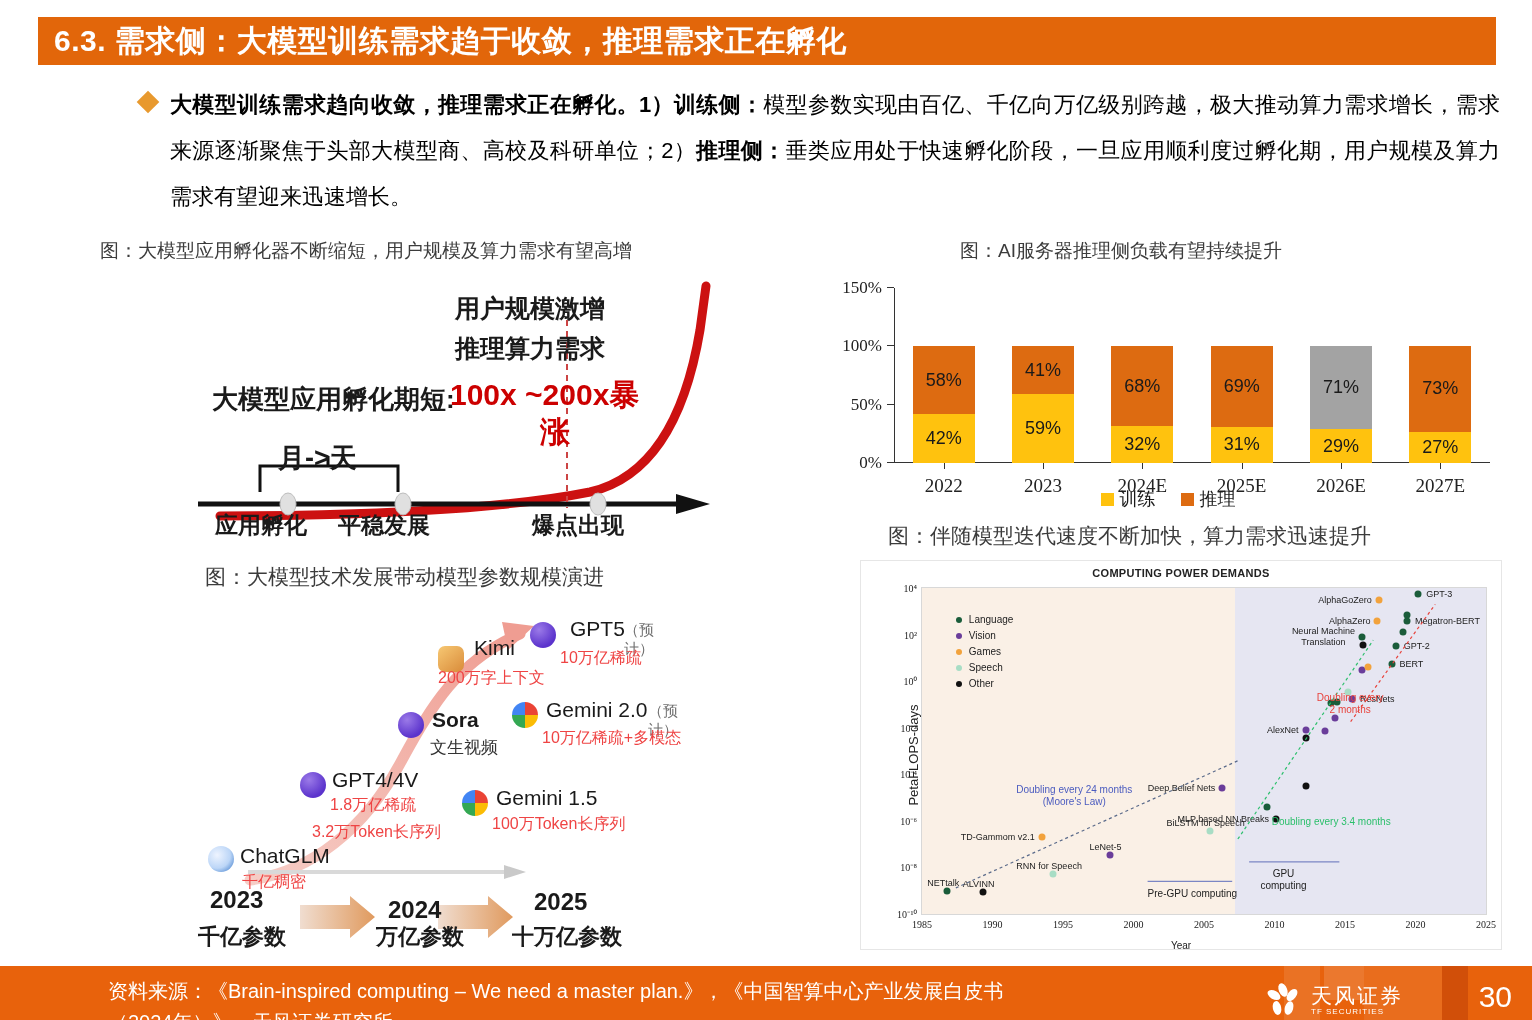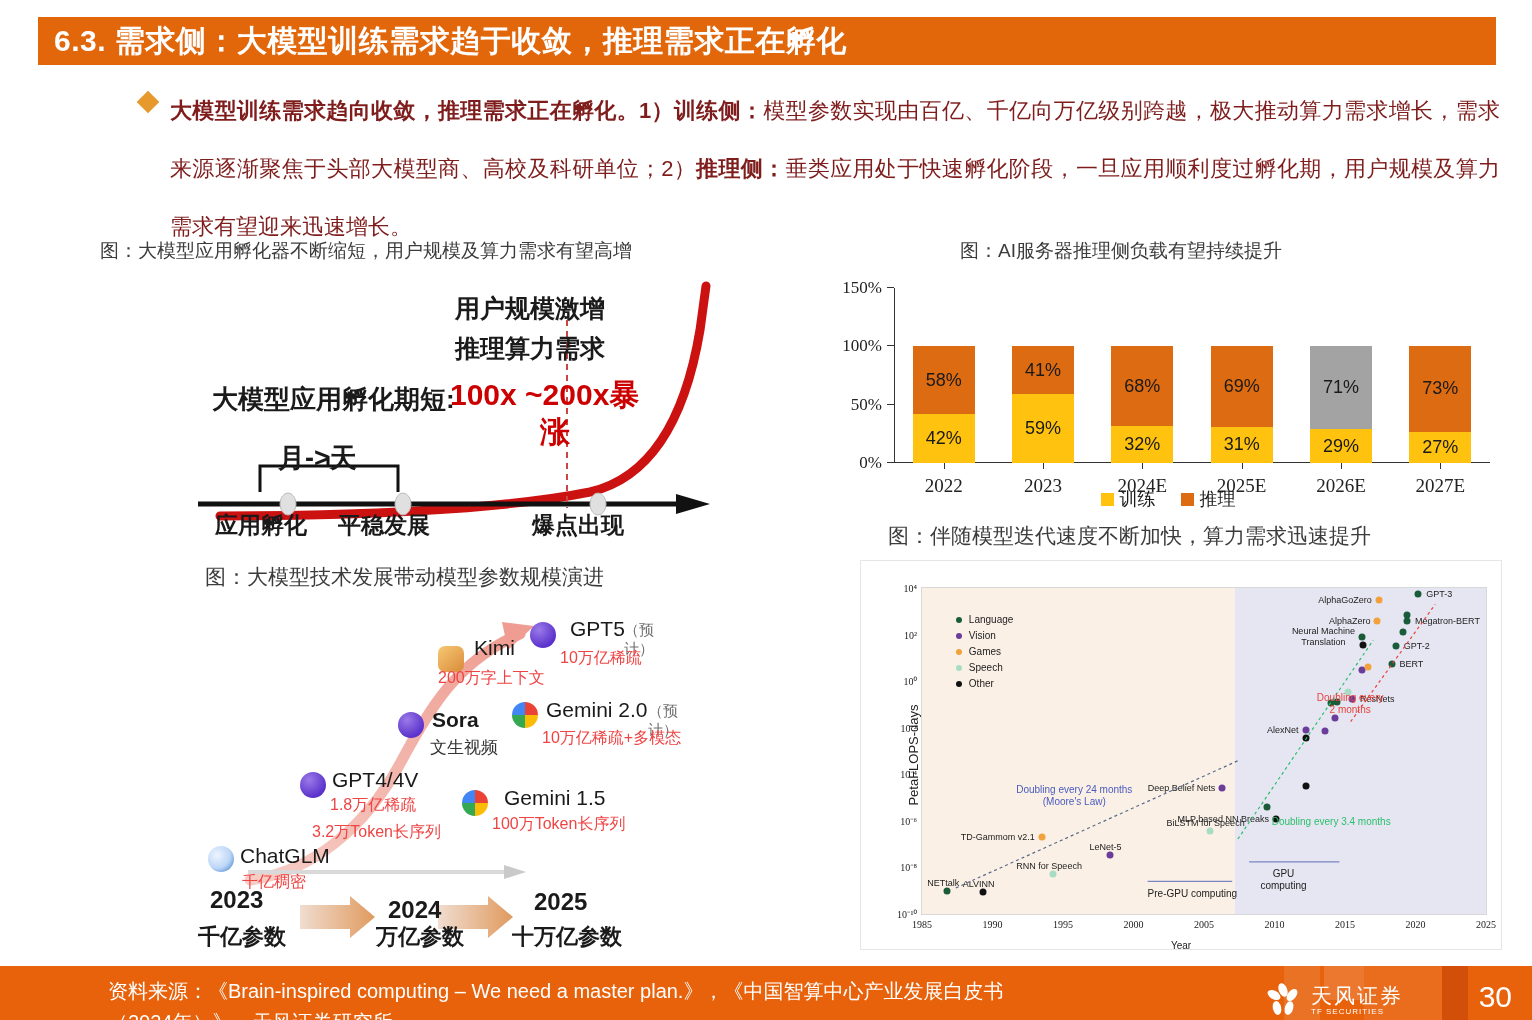--- a/index.html
+++ b/index.html
@@ -19,21 +19,21 @@
     margin-left:16px;white-space:nowrap;
   }
   
   .bullet-block{position:absolute;left:140px;top:82px;width:1360px;}
   .bullet-row{display:flex;align-items:flex-start;}
   .bullet-diamond{
     width:16px;height:16px;background:#e8992e;
     transform:rotate(45deg);margin-top:12px;margin-right:14px;flex:0 0 auto;
   }
   .bullet-para{
-    font-size:22px;line-height:58px;color:#7f1d1d;font-weight:700;
+    font-size:22px;line-height:46px;color:#000000;font-weight:700;
     text-align:justify;
   }
   .bullet-para .lite{font-weight:400;}
   
   .fig-cap{
     position:absolute;font-size:19px;color:#3c3c3c;white-space:nowrap;
   }
   
   .incubation{position:absolute;left:120px;top:270px;width:700px;height:280px;}
   .inc-note{position:absolute;font-weight:700;color:#1a1a1a;white-space:nowrap;}
@@ -265,21 +265,21 @@
   </div>
 
   <div class="tl-item" style="left:248px;top:40px;">
     <span class="logo-dot" style="left:0;top:6px;border-radius:7px;background:linear-gradient(140deg,#f7c873 0%,#d98b3a 100%);"></span>
     <span class="tl-name" style="position:absolute;left:36px;top:-4px;">Kimi</span>
     <span class="tl-sub" style="position:absolute;left:0px;top:28px;">200万字上下文</span>
   </div>
 
   <div class="tl-item" style="left:272px;top:186px;">
     <span class="logo-dot" style="left:0;top:4px;background:conic-gradient(#ea4335 0deg 90deg,#fbbc05 90deg 180deg,#34a853 180deg 270deg,#4285f4 270deg 360deg);"></span>
-    <span class="tl-name" style="position:absolute;left:34px;top:0;margin-left:8px;">Gemini 1.5</span>
+    <span class="tl-name" style="position:absolute;left:34px;top:0;">Gemini 1.5</span>
     <span class="tl-sub" style="position:absolute;left:30px;top:28px;">100万Token长序列</span>
   </div>
 
   <div class="tl-item" style="left:322px;top:100px;">
     <span class="logo-dot" style="left:0;top:2px;background:conic-gradient(#ea4335 0deg 90deg,#fbbc05 90deg 180deg,#34a853 180deg 270deg,#4285f4 270deg 360deg);"></span>
     <span class="tl-name" style="position:absolute;left:34px;top:-2px;">Gemini 2.0</span>
     <span class="tl-pred" style="position:absolute;left:136px;top:2px;">（预计）</span>
     <span class="tl-sub" style="position:absolute;left:30px;top:28px;">10万亿稀疏+多模态</span>
   </div>
 
@@ -385,20 +385,21 @@
       <span class="lbl">训练</span>
     </div>
     <div class="item">
       <span class="swatch" style="background:#dd6b11;"></span>
       <span class="lbl">推理</span>
     </div>
   </div>
 </div>
 
 <div class="scatter">
+  <div class="sc-title">COMPUTING POWER DEMANDS</div>
   <div class="sc-yaxis-title">PetaFLOPS-days</div>
   <div class="sc-plot">
     <div class="sc-gpu-band"></div>
     <div id="sc-yticks">
         <div class="sc-ytick" style="top: 100%;">10⁻¹⁰</div>
         <div class="sc-ytick" style="top: 85.7143%;">10⁻⁸</div>
         <div class="sc-ytick" style="top: 71.4286%;">10⁻⁶</div>
         <div class="sc-ytick" style="top: 57.1429%;">10⁻⁴</div>
         <div class="sc-ytick" style="top: 42.8571%;">10⁻²</div>
         <div class="sc-ytick" style="top: 28.5714%;">10⁰</div>

